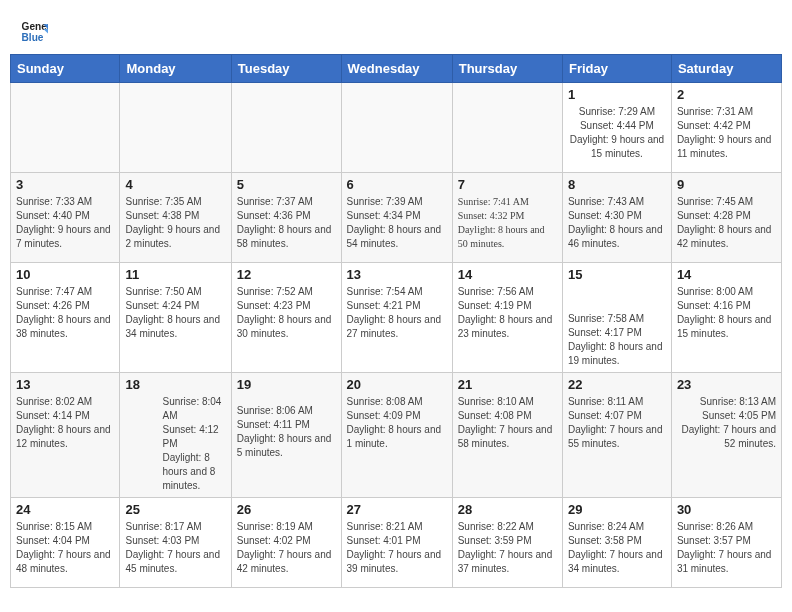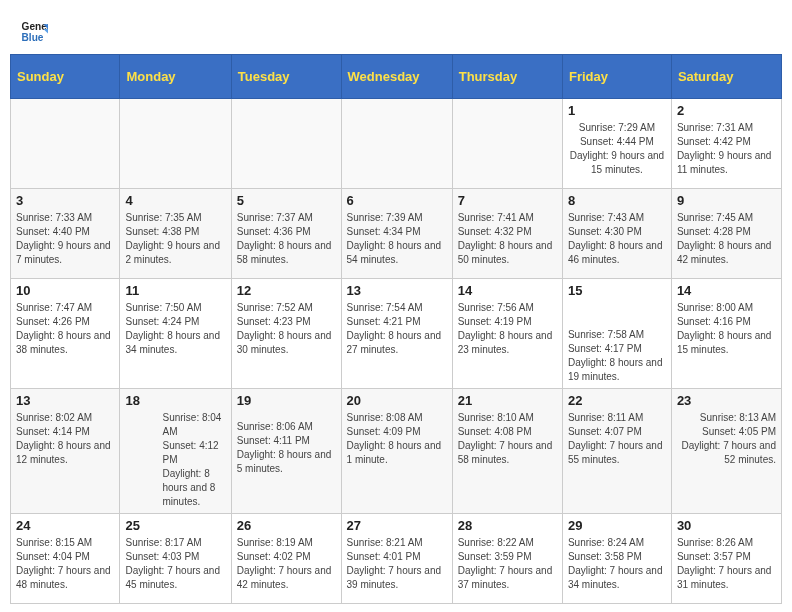--- a/index.html
+++ b/index.html
@@ -37,23 +37,23 @@
       color: #555;
       margin-top: 2px;
     }
     .calendar {
       width: 100%;
       border-collapse: collapse;
       border: 1px solid #ccc;
     }
     .calendar th {
       background-color: #3a6fc4;
-      color: #fde047;
+      color: #ffffff;
       text-align: left;
-      padding: 14px 6px;
+      padding: 6px 6px;
       font-size: 13px;
       font-weight: 600;
       border: 1px solid #2e5da8;
     }
     .calendar td {
       border: 1px solid #ccc;
       vertical-align: top;
       padding: 4px 5px;
       width: 113px;
       height: 90px;
@@ -158,21 +158,21 @@
 Daylight: 8 hours and 58 minutes.</div>
         </td>
         <td>
           <span class="day-num">6</span>
           <div class="day-info" style="white-space: pre-line;">Sunrise: 7:39 AM
 Sunset: 4:34 PM
 Daylight: 8 hours and 54 minutes.</div>
         </td>
         <td>
           <span class="day-num">7</span>
-          <div class="day-info" style="white-space: pre-line;">Sunrise: 7:41 AM
+          <div class="day-info" style="white-space: pre-line; font-family: Liberation Serif, serif;">Sunrise: 7:41 AM
 Sunset: 4:32 PM
 Daylight: 8 hours and 50 minutes.</div>
         </td>
         <td>
           <span class="day-num">8</span>
           <div class="day-info" style="white-space: pre-line;">Sunrise: 7:43 AM
 Sunset: 4:30 PM
 Daylight: 8 hours and 46 minutes.</div>
         </td>
         <td>

